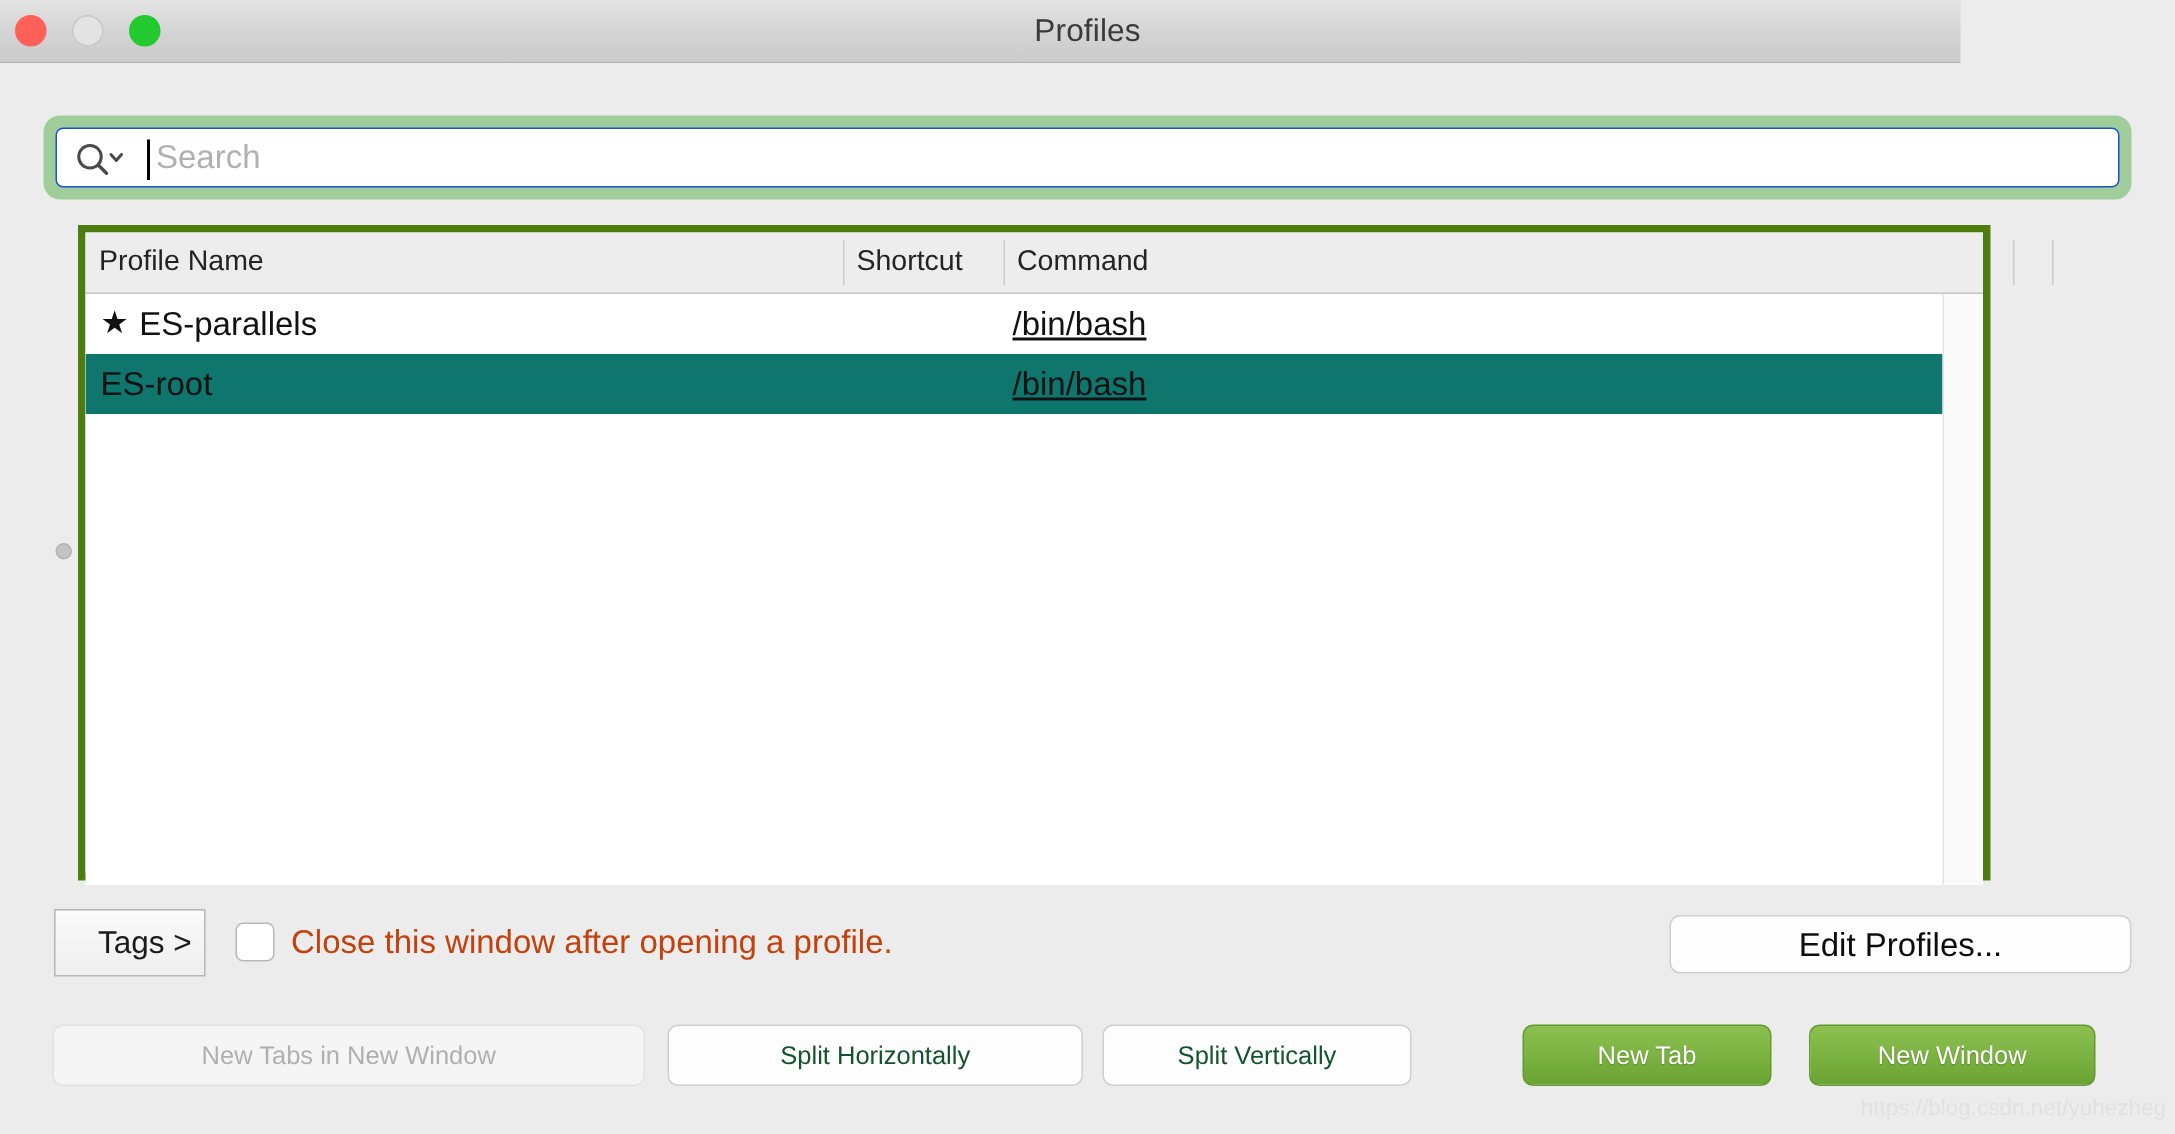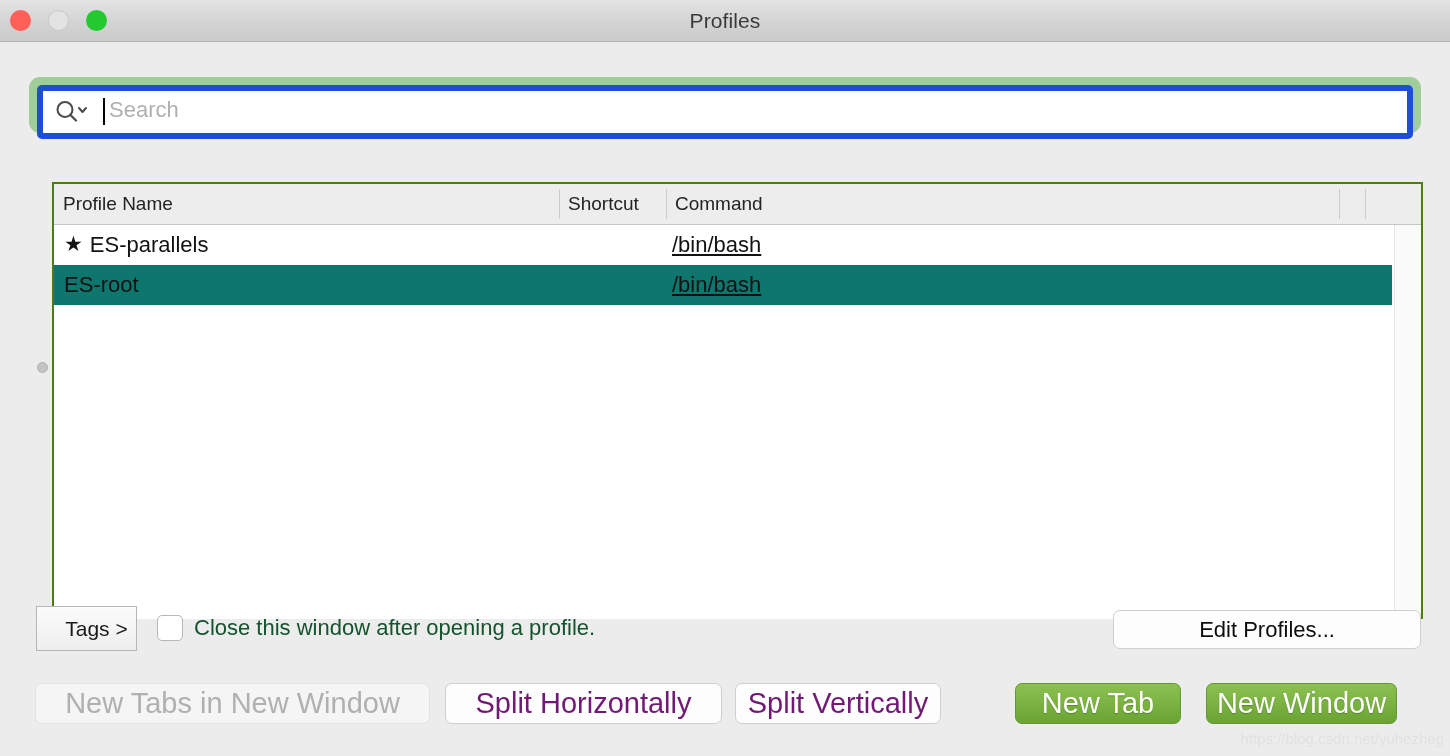--- a/index.html
+++ b/index.html
@@ -20,21 +20,21 @@
     width: 1450px;
     height: 756px;
     background: #ececec;
     overflow: hidden;
   }
 
   
   .titlebar {
     position: absolute;
     left: 0; top: 0;
-    width: 1450px;
+    width: 1307px;
     height: 42px;
     background: linear-gradient(to bottom, #e4e4e4 0%, #d3d3d3 55%, #cbcbcb 100%);
     border-bottom: 1px solid #b4b4b4;
     box-sizing: border-box;
   }
   .title-text {
     position: absolute;
     left: 0; top: 0;
     width: 1450px;
     line-height: 41px;
@@ -63,23 +63,23 @@
     width: 1392px;
     height: 56px;
     background: #9fce9b;
     border-radius: 11px;
     box-sizing: border-box;
   }
   .search-field {
     position: absolute;
     left: 8px; top: 8px;
     width: 1376px;
-    height: 54px;
+    height: 40px;
     background: #ffffff;
-    border: 6px solid #1d4ed8;
+    border: 1px solid #1d4ed8;
     border-radius: 5px;
     box-sizing: border-box;
   }
   .search-icon {
     position: absolute;
     left: 12px;
     top: 9px;
     width: 34px;
     height: 22px;
   }
@@ -98,26 +98,25 @@
     line-height: 38px;
     font-size: 22px;
     color: #b0b0b0;
   }
 
   
   .table-outer {
     position: absolute;
     left: 52px;
     top: 150px;
-    width: 1371px;
+    width: 1275px;
     height: 437px;
-    border: 2px solid #4d7c0f;
+    border: 5px solid #4d7c0f;
     background: #ffffff;
     box-sizing: border-box;
-    margin-top: 32px;
   }
   .table-header {
     position: relative;
     height: 41px;
     background: #ededed;
     border-bottom: 1px solid #c6c6c6;
     box-sizing: border-box;
   }
   .th {
     position: absolute;
@@ -223,21 +222,21 @@
     border: 1px solid #b7b7b7;
     border-radius: 5px;
     box-sizing: border-box;
   }
   .checkbox-label {
     position: absolute;
     left: 194px;
     top: 612px;
     line-height: 32px;
     font-size: 22px;
-    color: #14532d;
+    color: #c2410c;
     white-space: nowrap;
   }
   .edit-profiles {
     position: absolute;
     left: 1113px;
     top: 610px;
     width: 308px;
     height: 39px;
     background: #fdfdfd;
     border: 1px solid #cfcfcf;
@@ -249,29 +248,29 @@
     text-align: center;
   }
 
   
   .btn {
     position: absolute;
     top: 683px;
     height: 41px;
     border-radius: 7px;
     box-sizing: border-box;
-    font-size: 29px;
+    font-size: 17px;
     line-height: 39px;
     text-align: center;
     white-space: nowrap;
   }
   .btn-plain {
     background: #fdfdfd;
     border: 1px solid #cfcfcf;
-    color: #701a75;
+    color: #14532d;
   }
   .btn-disabled {
     background: #f5f5f5;
     border: 1px solid #e2e2e2;
     color: #b0b0b0;
   }
   .btn-green {
     background: linear-gradient(to bottom, #8cc152 0%, #7cb342 48%, #6aa432 100%);
     border: 1px solid #63992e;
     color: #ffffff;

